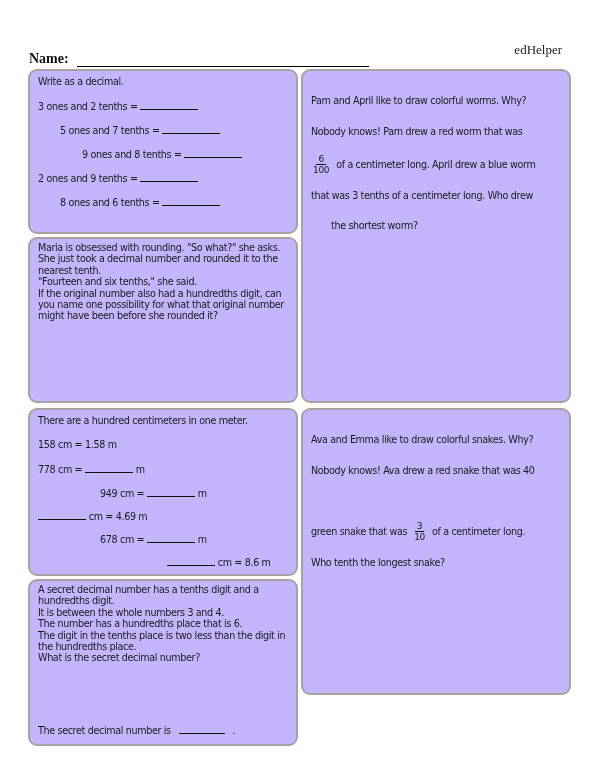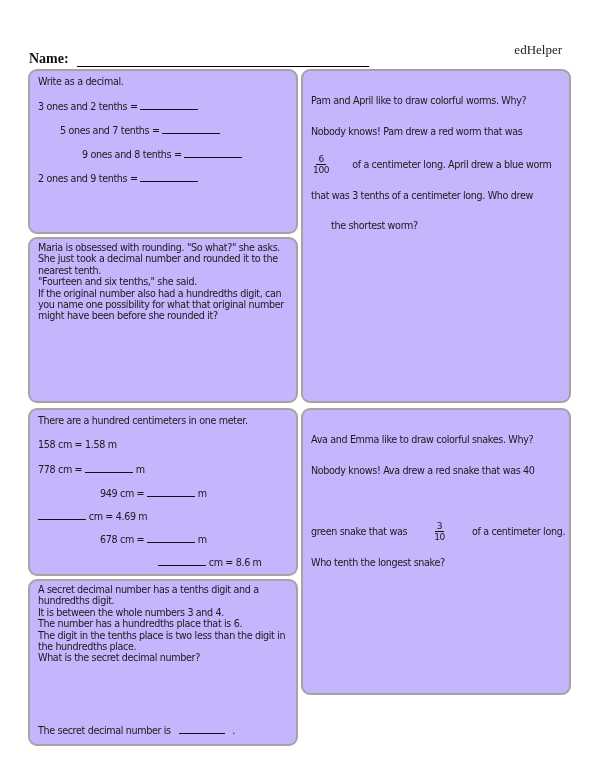--- a/index.html
+++ b/index.html
@@ -68,20 +68,24 @@
     <span class="blank blank-w"></span>
   </div>
   <div class="line" style="left:52px; top:77px;">
     <span>9 ones and 8 tenths =</span>
     <span class="blank blank-w"></span>
   </div>
   <div class="line" style="left:8px; top:101px;">
     <span>2 ones and 9 tenths =</span>
     <span class="blank blank-w"></span>
   </div>
+  <div class="line" style="left:30px; top:125px;">
+    <span>8 ones and 6 tenths =</span>
+    <span class="blank blank-w"></span>
+  </div>
 </div>
 
 <div class="panel p-left-2">
   <div class="para">
     <div>Maria is obsessed with rounding.  "So what?" she asks.</div>
     <div>She just took a decimal number and rounded it to the nearest tenth.</div>
     <div>"Fourteen and six tenths," she said.</div>
     <div>If the original number also had a hundredths digit, can you name one possibility for what that original number might have been before she rounded it?</div>
   </div>
 </div>
@@ -101,21 +105,21 @@
   </div>
   <div class="line" style="left:8px; top:100px;">
     <span class="blank blank-m"></span>
     <span>cm = 4.69 m</span>
   </div>
   <div class="line" style="left:70px; top:123px;">
     <span>678 cm =</span>
     <span class="blank blank-m"></span>
     <span>m</span>
   </div>
-  <div class="line" style="left:128px; top:146px;">
+  <div class="line" style="left:137px; top:146px;">
     <span class="blank blank-m"></span>
     <span>cm = 8.6 m</span>
   </div>
 </div>
 
 <div class="panel p-left-4">
   <div class="para">
     <div>A secret decimal number has a tenths digit and a hundredths digit.</div>
     <div>It is between the whole numbers 3 and 4.</div>
     <div>The number has a hundredths place that is 6.</div>
@@ -130,30 +134,30 @@
 </div>
 
 <div class="panel p-right-1">
   <div class="line" style="left:8px; top:24px;">Pam and April like to draw colorful worms. Why?</div>
   <div class="line" style="left:8px; top:55px;">Nobody knows! Pam drew a red worm that was</div>
   <div class="line" style="left:6px; top:83px; display:flex; align-items:center;">
     <span class="frac">
       <span class="num">6</span>
       <span class="den">100</span>
     </span>
-    <span style="margin-left:19px;">of a centimeter long. April drew a blue worm</span>
+    <span style="margin-left:3px;">of a centimeter long. April drew a blue worm</span>
   </div>
   <div class="line" style="left:8px; top:119px;">that was 3 tenths of a centimeter long. Who drew</div>
   <div class="line" style="left:8px; top:149px;margin-left:20px;">the shortest worm?</div>
 </div>
 
 <div class="panel p-right-2">
   <div class="line" style="left:8px; top:24px;">Ava and Emma like to draw colorful snakes. Why?</div>
   <div class="line" style="left:8px; top:55px;">Nobody knows! Ava drew a red snake that was 40</div>
-  <div class="line" style="left:8px; top:111px; display:flex; align-items:center;gap:20px;">
+  <div class="line" style="left:8px; top:111px; display:flex; align-items:center;">
     <span>green snake that was</span>
     <span class="frac" style="margin-left:5px;">
       <span class="num">3</span>
       <span class="den">10</span>
     </span>
     <span style="margin-left:3px;">of a centimeter long.</span>
   </div>
   <div class="line" style="left:8px; top:147px;">Who tenth the longest snake?</div>
 </div>
 

